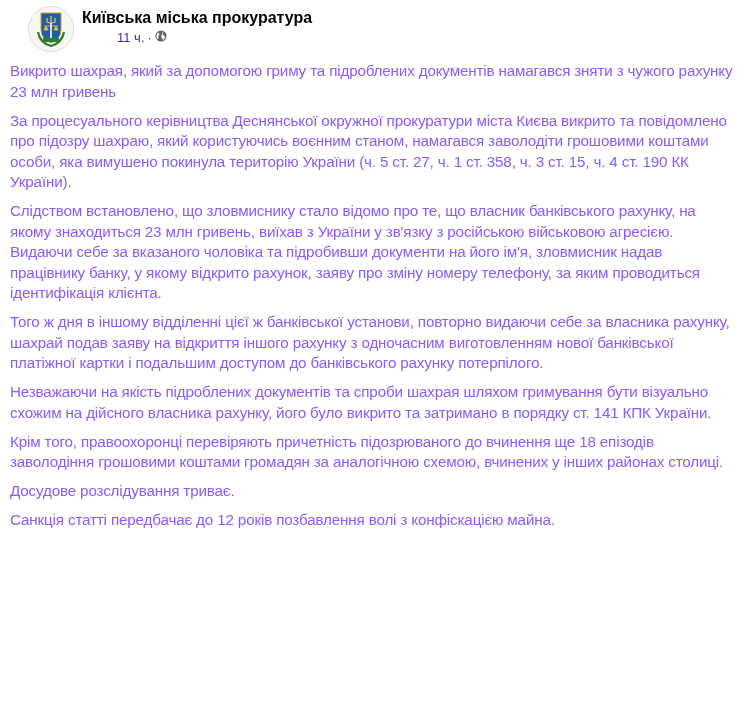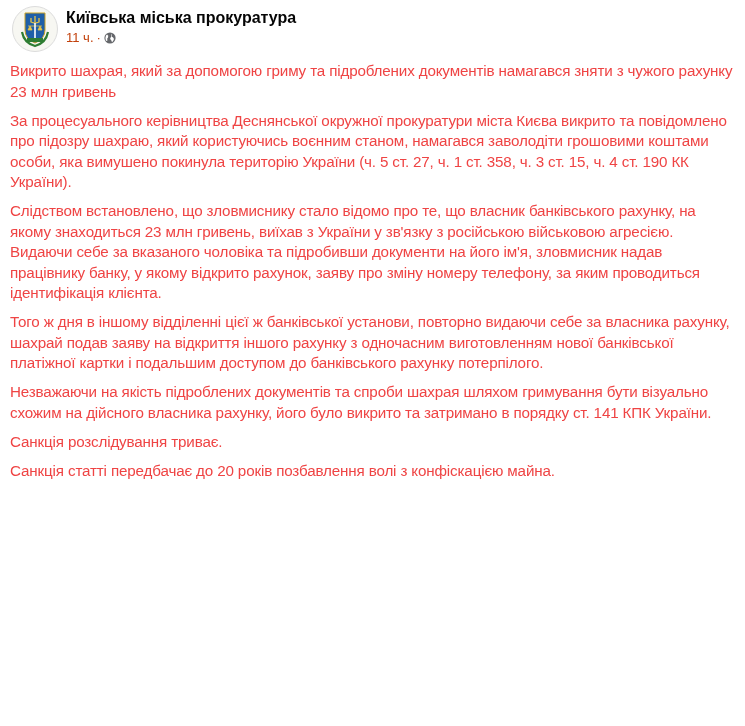--- a/index.html
+++ b/index.html
@@ -10,21 +10,21 @@
     body {
       width: 745px;
       height: 726px;
       overflow: hidden;
       font-family: "Liberation Sans", "DejaVu Sans", sans-serif;
       color: #050505;
       position: relative;
     }
     .post-header {
       position: absolute;
-      left: 12px;
+      left: 28px;
       top: 6px;
       display: flex;
       align-items: flex-start;
     }
     .avatar {
       width: 44px;
       height: 44px;
       border-radius: 50%;
       border: 1px solid #dcdcdc;
       background: #f7f7f2;
@@ -41,40 +41,40 @@
     }
     .page-name {
       font-weight: bold;
       font-size: 16px;
       line-height: 20px;
       color: #050505;
       cursor: pointer;
     }
     .meta-row {
       display: flex;
-      align-items: center;
       font-size: 13px;
-      color: #c2410c;
+      color: #4c1d95;
       margin-top: 2px;
       line-height: 16px;
+      margin-left: 35px;
     }
     .meta-row .sep { margin: 0 3px; }
     .globe-icon {
       display: inline-block;
       width: 12px;
       height: 12px;
     }
     .post-body {
       position: absolute;
       left: 10px;
       top: 61px;
       width: 725px;
       font-size: 15.2px;
       line-height: 20.5px;
-      color: #ef4444;
+      color: #8b5cf6;
     }
     .post-body p {
       margin: 0 0 8.5px 0;
       white-space: normal;
       letter-spacing: -0.15px;
     }
   </style>
 </head>
 <body>
 
@@ -110,15 +110,16 @@
     </div>
   </div>
 </div>
 
 <div class="post-body">
   <p>Викрито шахрая, який за допомогою гриму та підроблених документів намагався зняти з чужого рахунку 23 млн гривень</p>
   <p>За процесуального керівництва Деснянської окружної прокуратури міста Києва викрито та повідомлено про підозру шахраю, який користуючись воєнним станом, намагався заволодіти грошовими коштами особи, яка вимушено покинула територію України (ч. 5 ст. 27, ч. 1 ст. 358, ч. 3 ст. 15, ч. 4 ст. 190 КК України).</p>
   <p>Слідством встановлено, що зловмиснику стало відомо про те, що власник банківського рахунку, на якому знаходиться 23 млн гривень, виїхав з України у зв'язку з російською військовою агресією. Видаючи себе за вказаного чоловіка та підробивши документи на його ім'я, зловмисник надав працівнику банку, у якому відкрито рахунок, заяву про зміну номеру телефону, за яким проводиться ідентифікація клієнта.</p>
   <p>Того ж дня в іншому відділенні цієї ж банківської установи, повторно видаючи себе за власника рахунку, шахрай подав заяву на відкриття іншого рахунку з одночасним виготовленням нової банківської платіжної картки і подальшим доступом до банківського рахунку потерпілого.</p>
   <p>Незважаючи на якість підроблених документів та спроби шахрая шляхом гримування бути візуально схожим на дійсного власника рахунку, його було викрито та затримано в порядку ст. 141 КПК України.</p>
-  <p>Санкція розслідування триває.</p>
-  <p>Санкція статті передбачає до 20 років позбавлення волі з конфіскацією майна.</p>
+  <p>Крім того, правоохоронці перевіряють причетність підозрюваного до вчинення ще 18 епізодів заволодіння грошовими коштами громадян за аналогічною схемою, вчинених у інших районах столиці.</p>
+  <p>Досудове розслідування триває.</p>
+  <p>Санкція статті передбачає до 12 років позбавлення волі з конфіскацією майна.</p>
 </div>
 
 </body></html>

